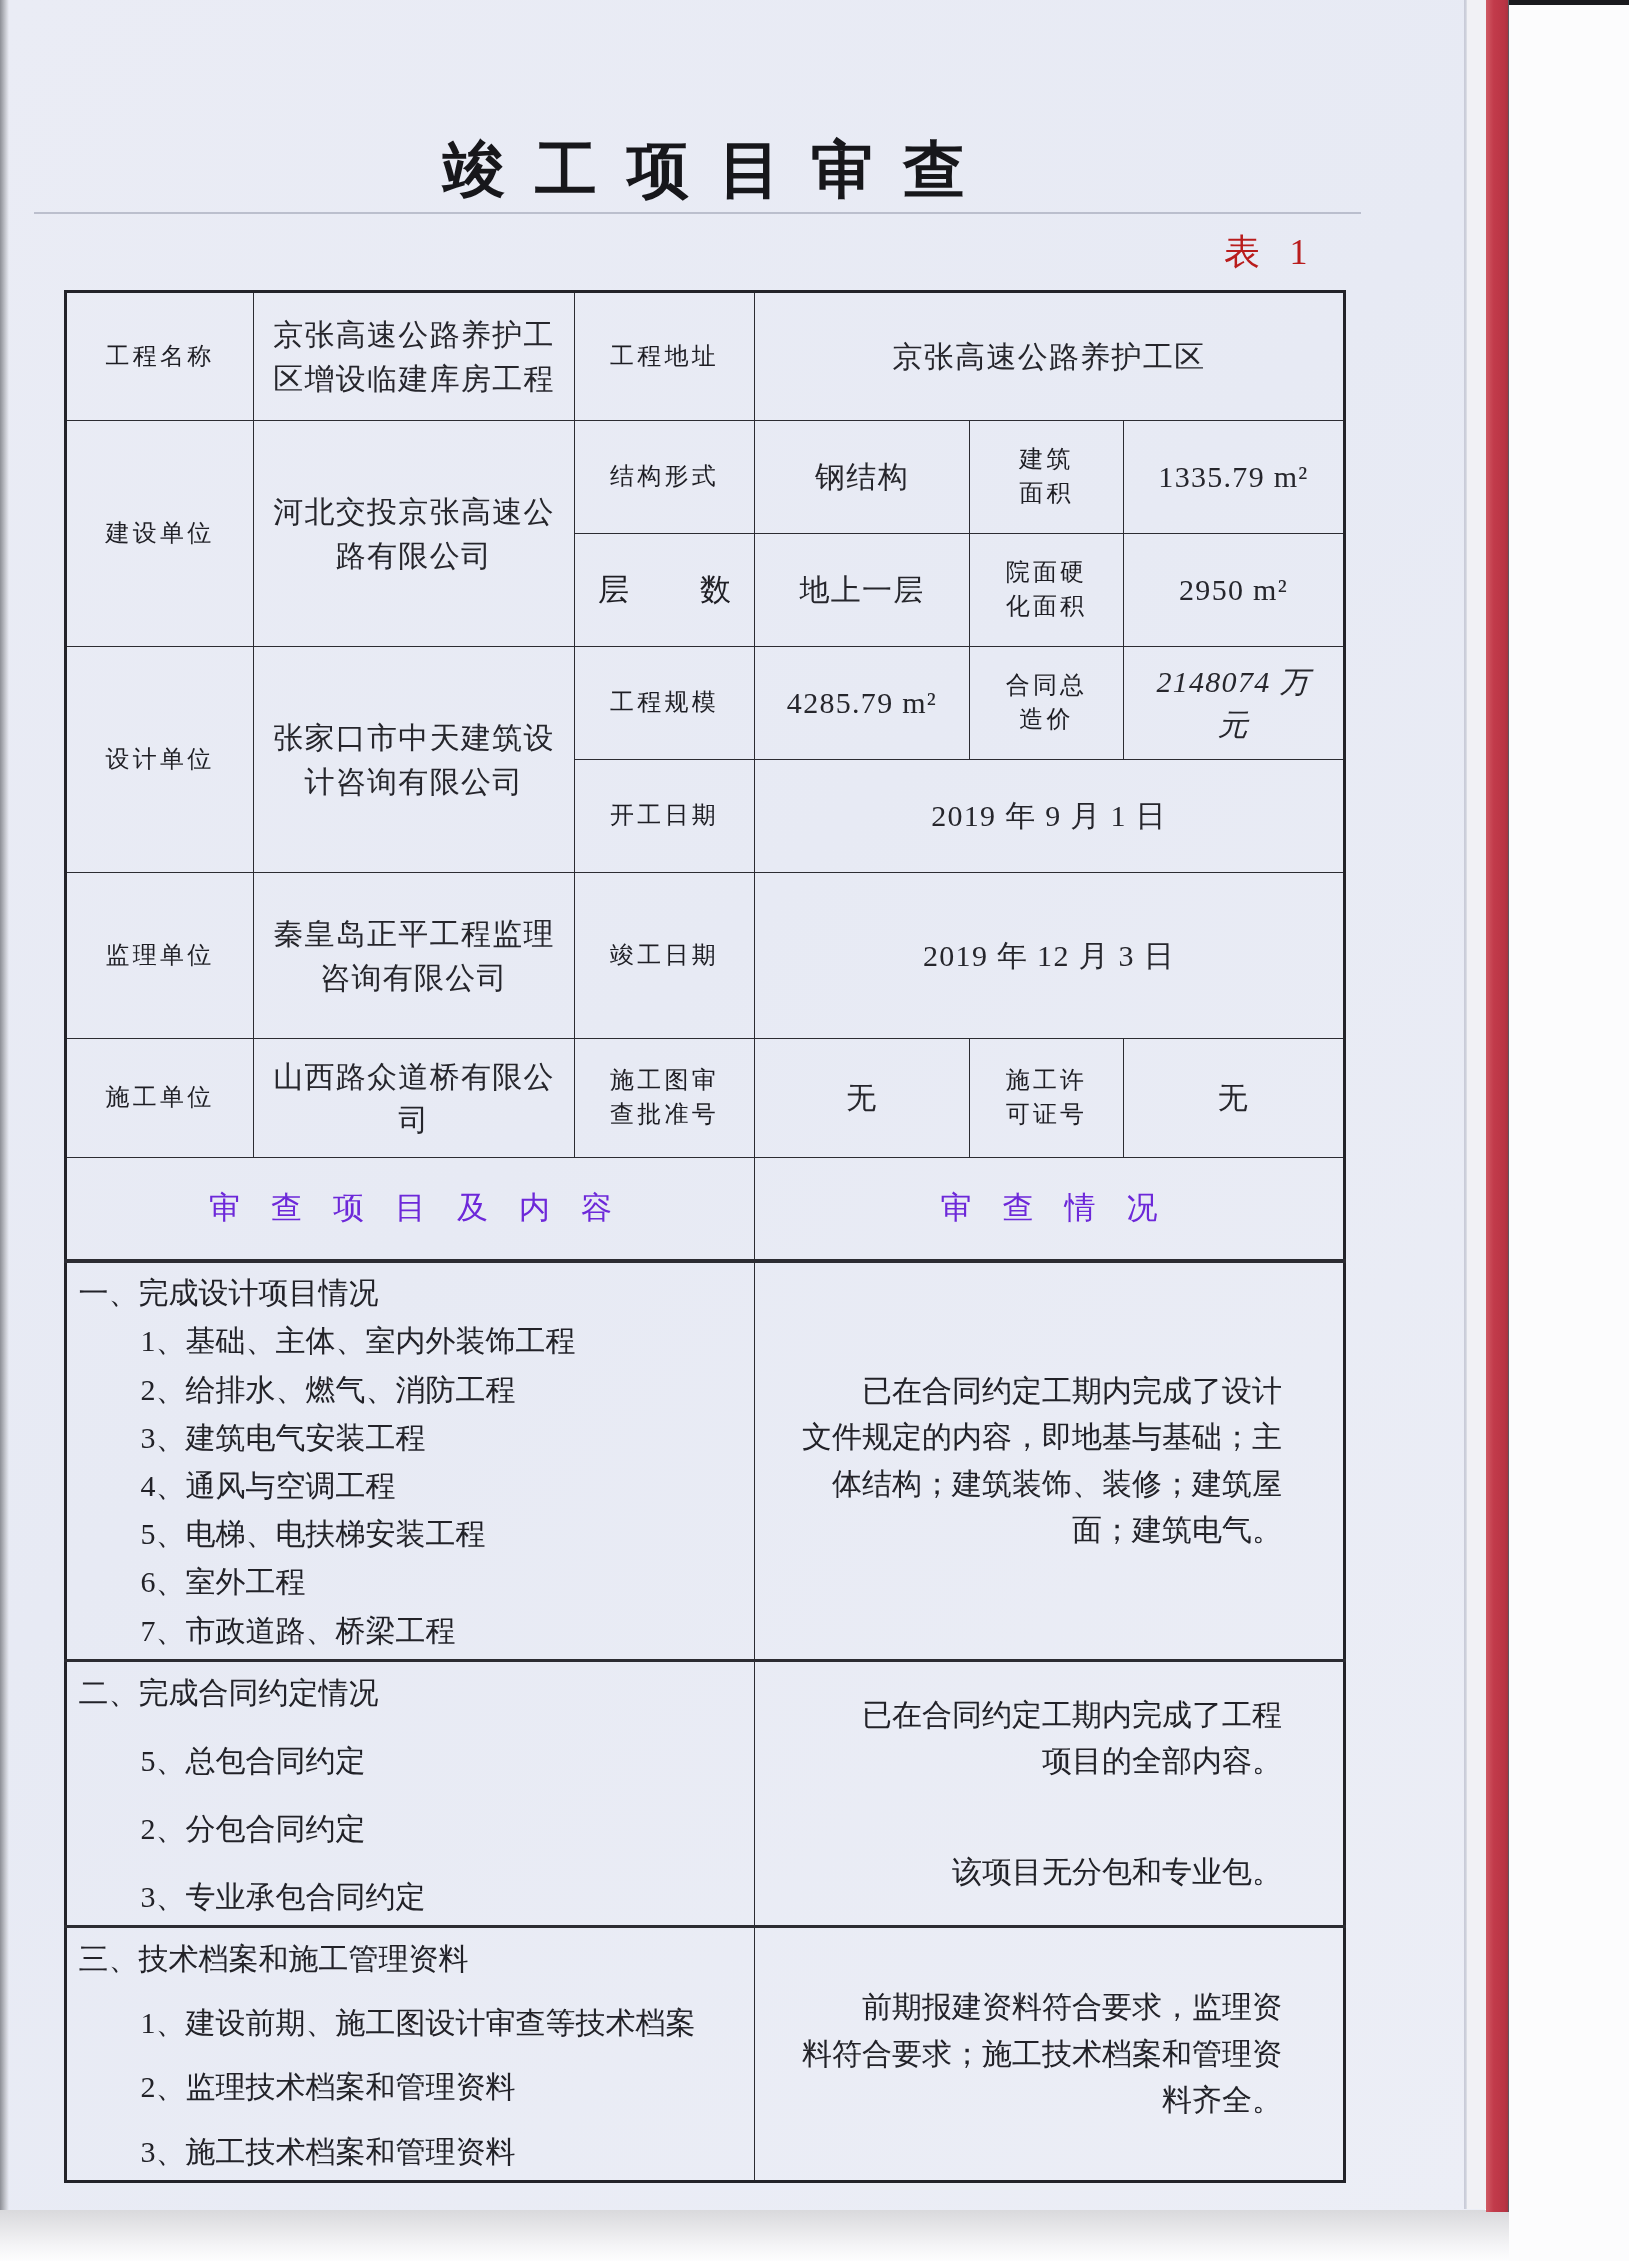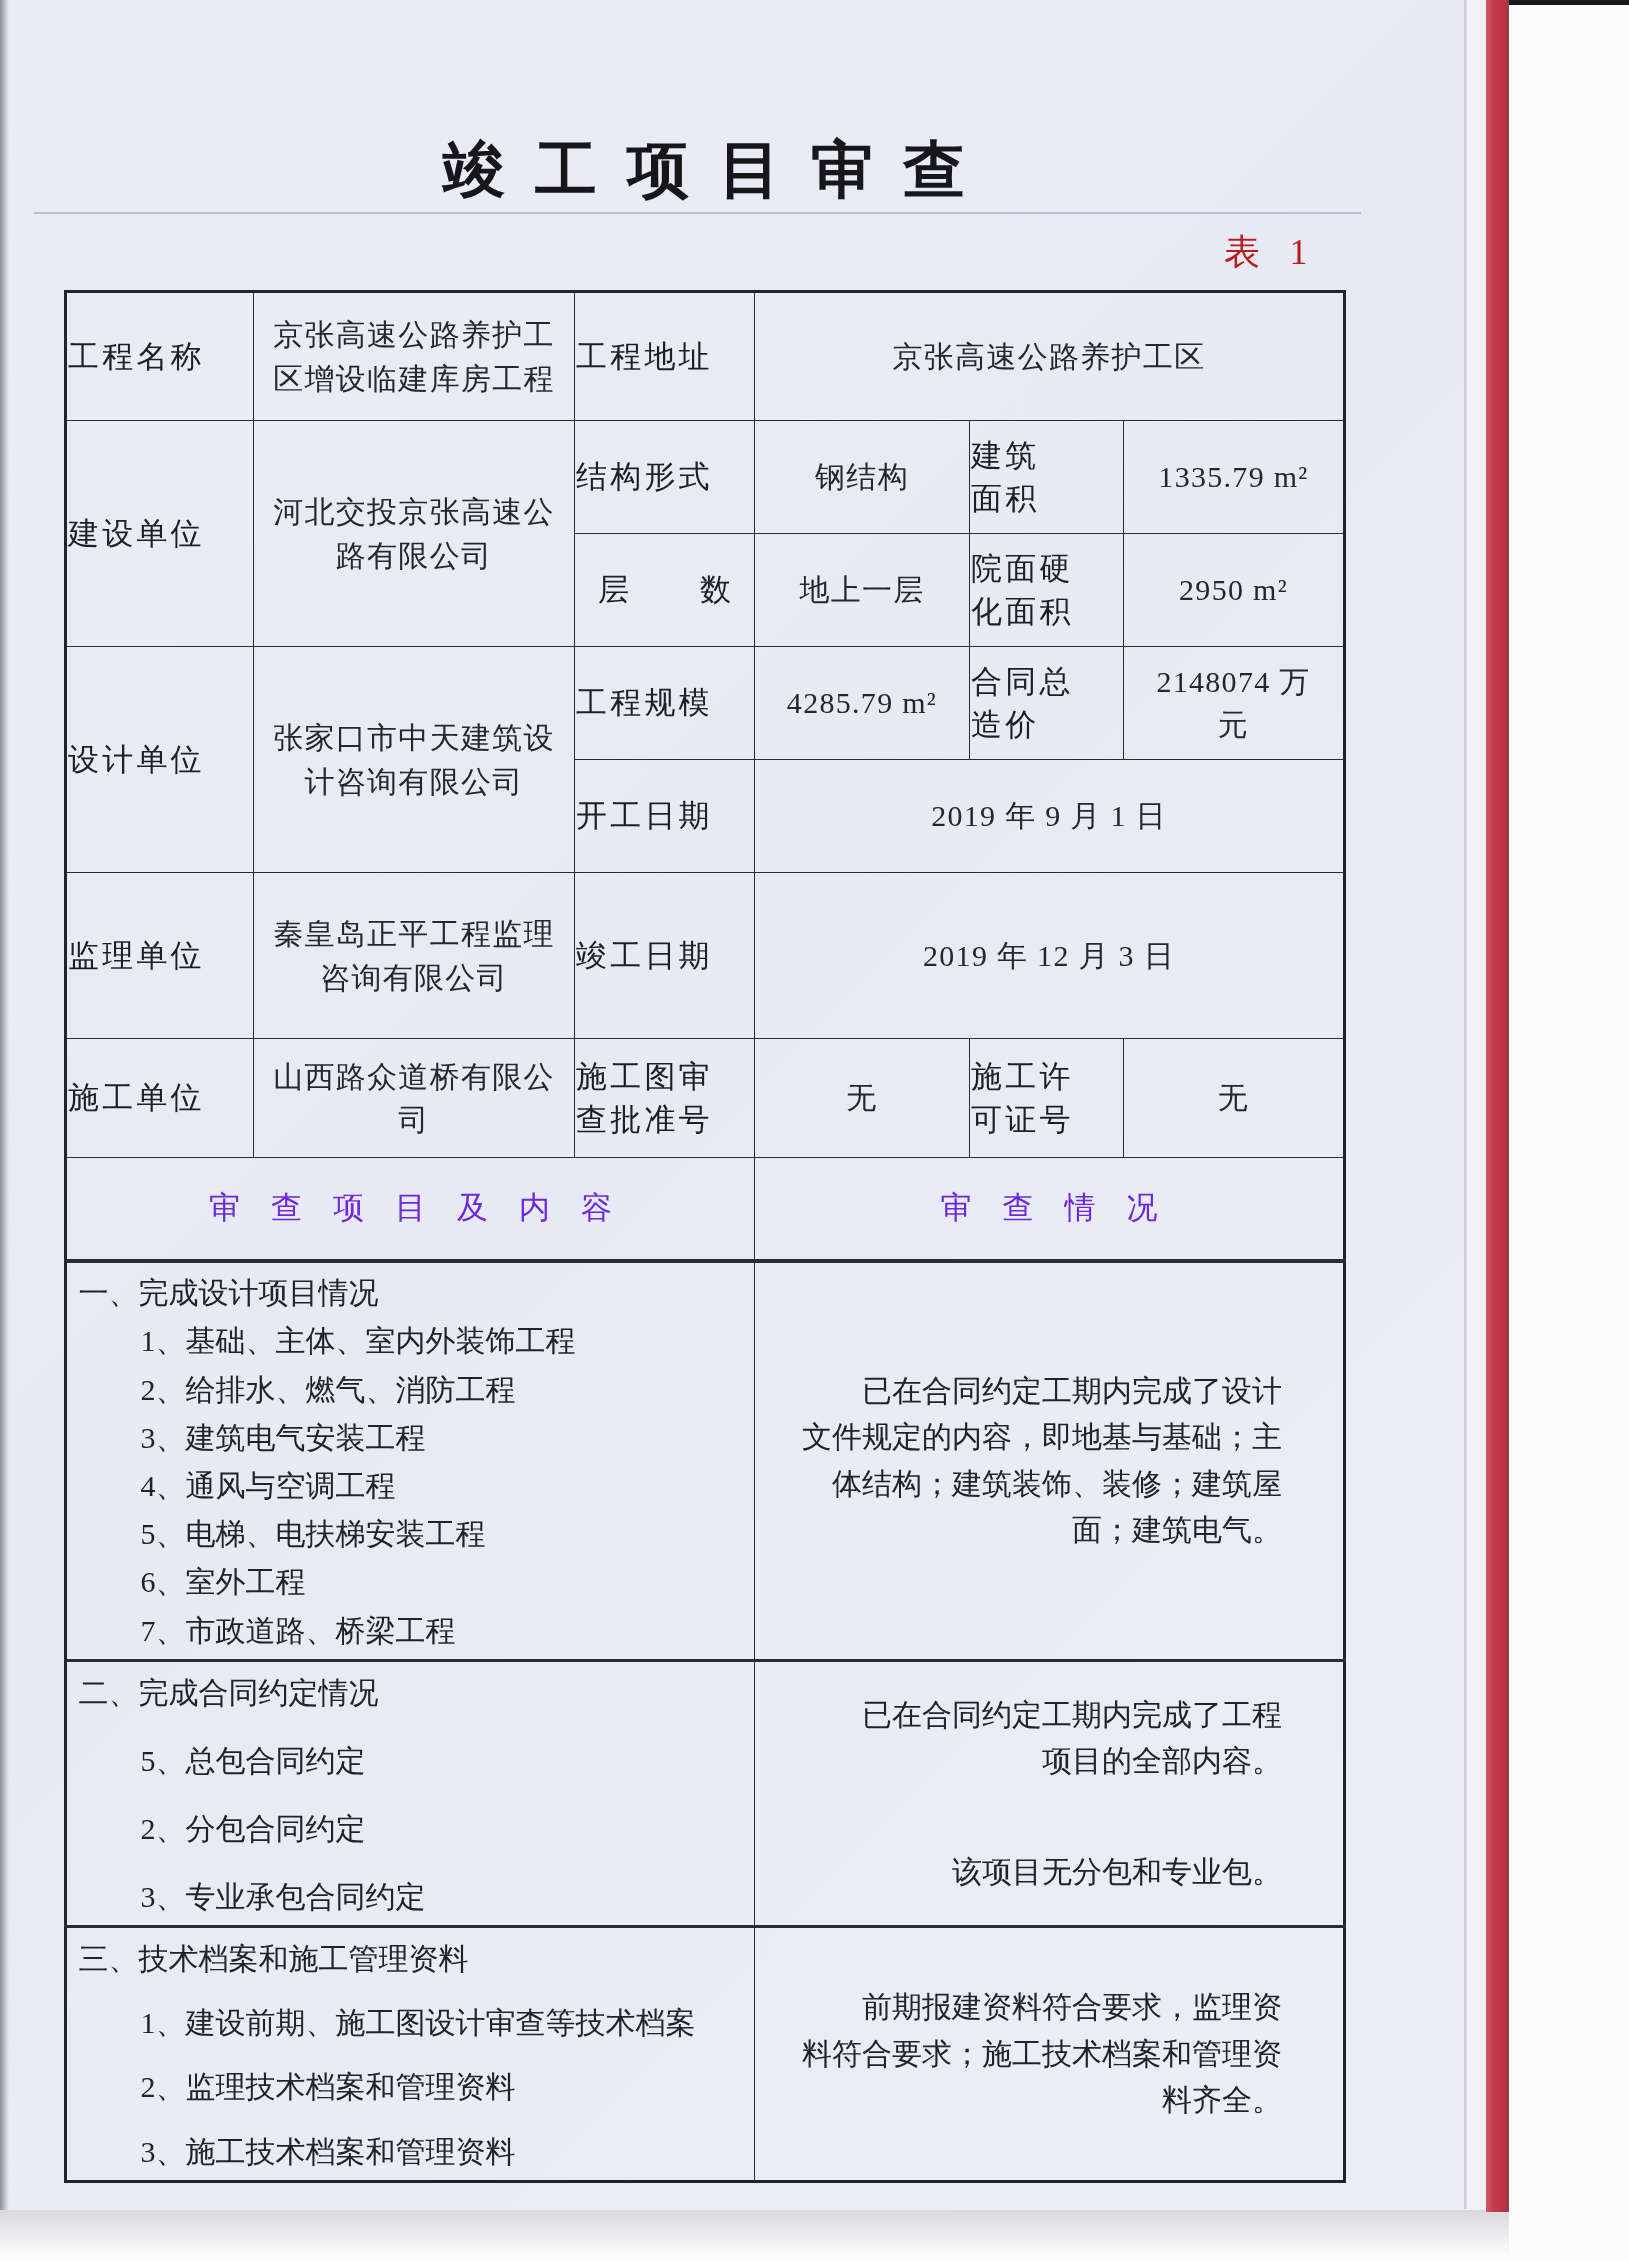--- a/index.html
+++ b/index.html
@@ -57,22 +57,22 @@
   table.form{
     position:absolute;left:64px;top:290px;width:1280px;
     border-collapse:collapse;table-layout:fixed;
     border:3.2px solid #232329;
   }
   table.form td{
     border:1.9px solid #2c2c32;
     overflow:hidden;
   }
   td.lbl{
-    text-align:left;vertical-align:middle;
-    font-size:31px;letter-spacing:3.2px;line-height:1.4;
+    text-align:center;vertical-align:middle;
+    font-size:24px;letter-spacing:3.2px;line-height:1.4;
     white-space:pre-line;
   }
   td.val{
     text-align:center;vertical-align:middle;
     font-size:30px;letter-spacing:1.3px;line-height:1.45;color:#26262c;
     white-space:pre-line;
     padding:0 7.7px;
   }
   td.spread{
     text-align:justify;text-align-last:justify;
@@ -94,21 +94,21 @@
   td.sec.s1 .sec-item{margin-top:3.2px;}
   td.sec.s2 .sec-item{margin-top:23px;}
   td.sec.s3 .sec-item{margin-top:19.3px;}
   td.status{
     vertical-align:middle;text-align:right;
     font-size:30px;line-height:1.55;color:#222228;
     padding:6.4px 61px 6.4px 27px;
   }
   td.status p{margin:0;text-indent:59px;}
   td.status p + p{margin-top:64px;}
-  td.tightnum{padding:0 30px;}
+  td.tightnum{padding:0 30px;font-style:italic;}
 </style>
 </head>
 <body>
 
 <div>
   <div class="page"></div>
   <div class="scanner-edge-left"></div>
   <div class="below-page"></div>
   <div class="page-edge-stack"></div>
   <div class="spine"></div>

